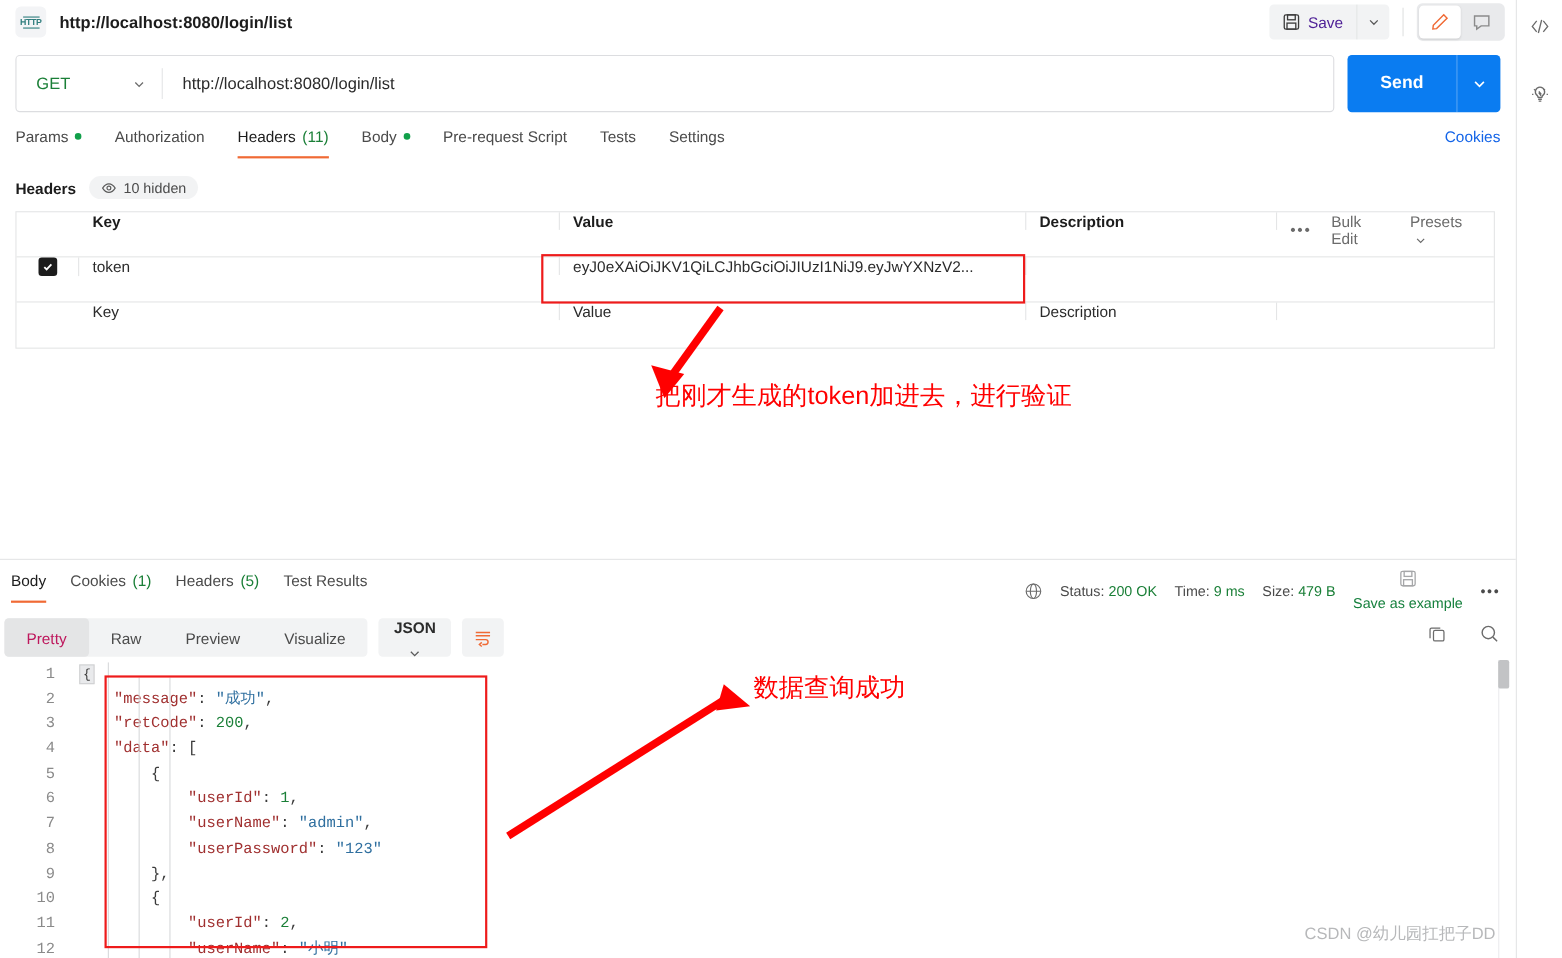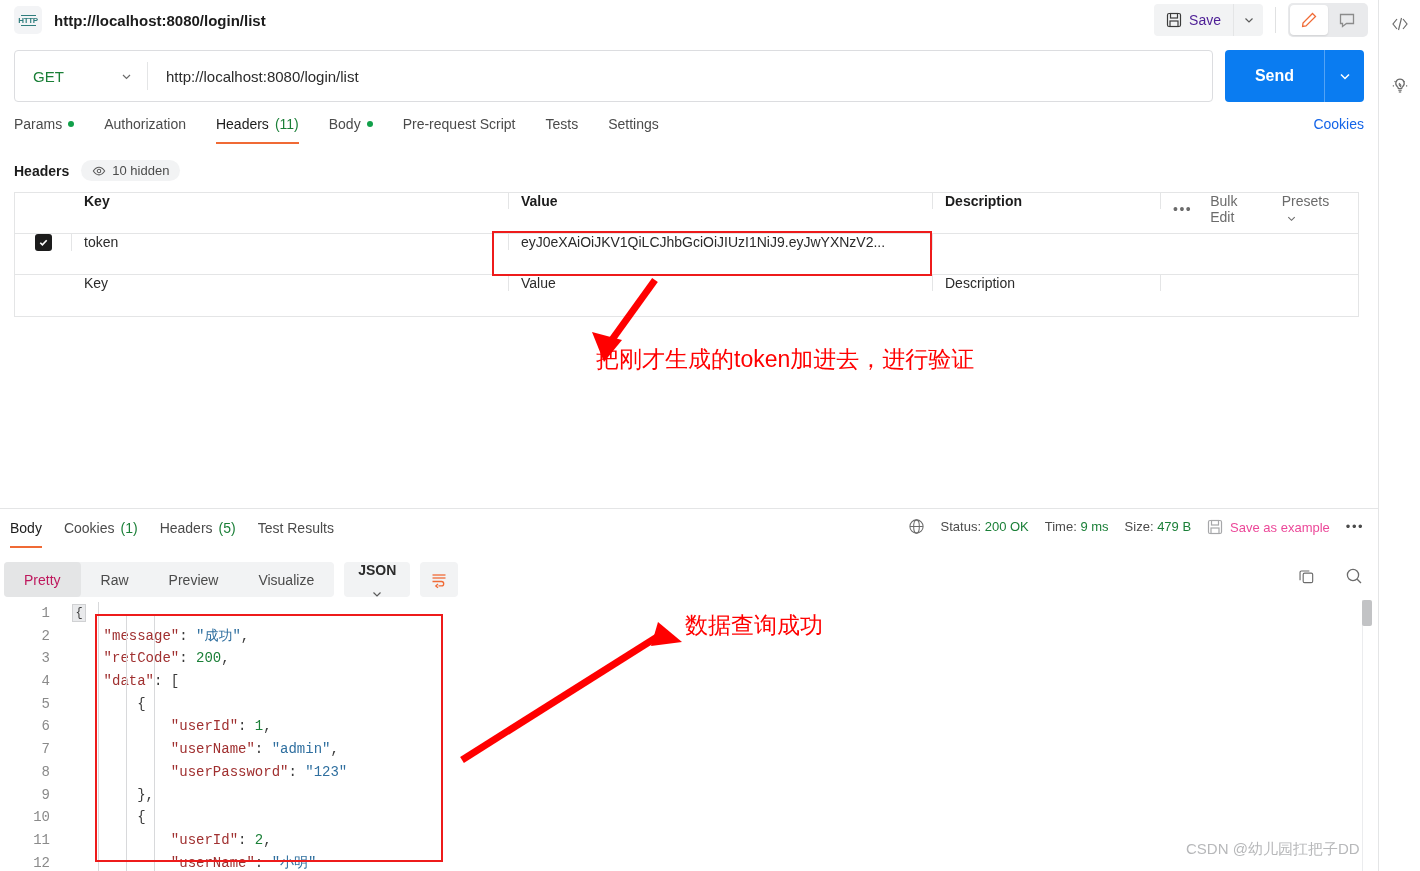--- a/index.html
+++ b/index.html
@@ -94,21 +94,21 @@
   
   .hl-token { position: absolute; left: 492px; top: 231px; width: 440px; height: 45px; border: 2px solid #ee1b1b; pointer-events: none; }
 
   
   .split-line { position: absolute; left: 0; top: 508px; width: 1378px; height: 1px; background: #e4e5e6; }
 
   
   .resp-tabs { position: absolute; left: 4px; top: 516px; display: flex; align-items: flex-start; }
   .resp-right { position: absolute; right: 56px; top: 518px; display: flex; align-items: center; gap: 16px; font-size: 13px; color: #4b4b4b; }
   .stat-val-green { color: #1a7f37; }
-  .save-example { display: flex; align-items: flex-end; gap: 7px; color: #ec4899; cursor: pointer; }
+  .save-example { display: flex; align-items: center; gap: 7px; color: #15803d; cursor: pointer; flex-direction: column; }
 
   
   .body-toolbar { position: absolute; left: 4px; top: 562px; display: flex; align-items: center; gap: 10px; }
   .seg { display: flex; align-items: center; background: #f2f3f4; border-radius: 4px; height: 35px; padding: 0; }
   .seg-item { padding: 0 20px; height: 35px; display: flex; align-items: center; font-size: 14px; color: #4b4b4b; cursor: pointer; border-radius: 4px; }
   .seg-item.active { background: #e4e5e6; color: #be185d; }
   .fmt-box { display: flex; align-items: center; gap: 10px; background: #f2f3f4; border-radius: 4px; height: 35px; padding: 0 14px; cursor: pointer; font-size: 14px; color: #2b2b2b; font-weight: bold; flex-direction: column; }
   .wrap-box { width: 38px; height: 35px; background: #f2f3f4; border-radius: 4px; display: flex; align-items: center; justify-content: center; cursor: pointer; }
   .body-tools-right { position: absolute; right: 56px; top: 566px; display: flex; align-items: center; gap: 28px; color: #6b6b6b; }
 

